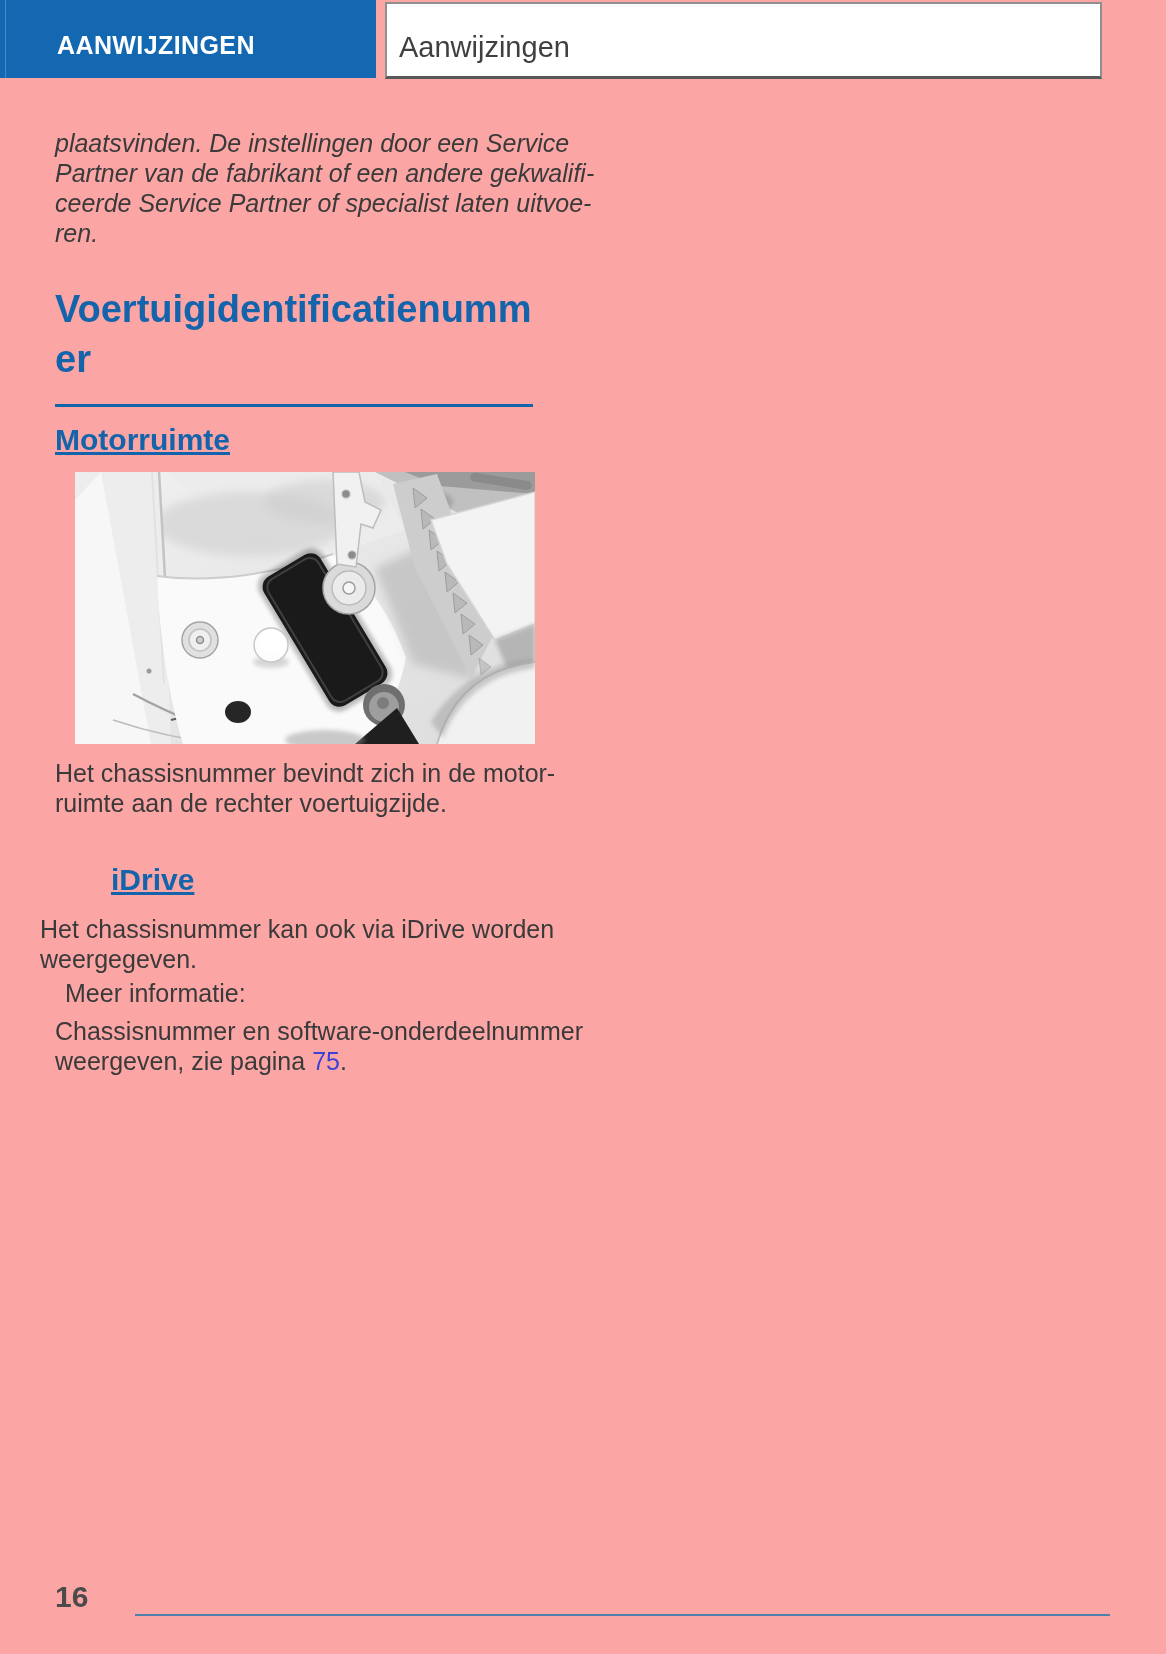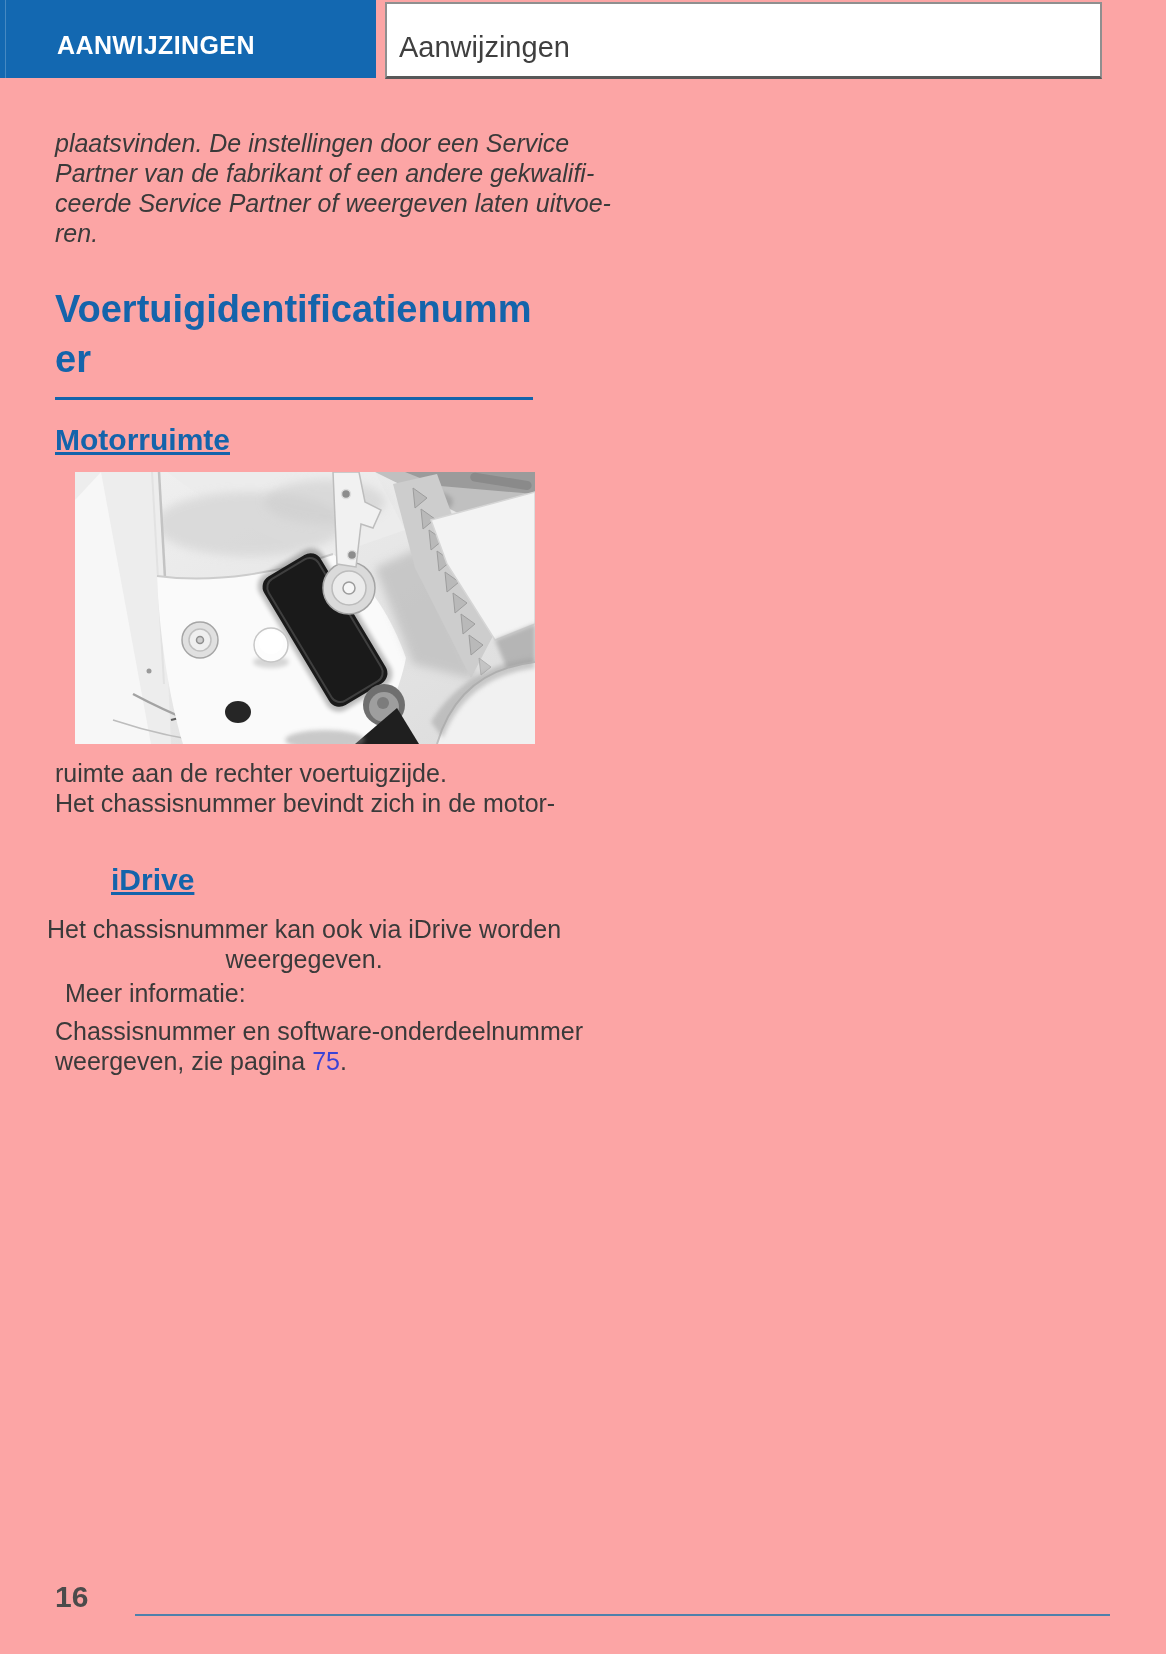--- a/index.html
+++ b/index.html
@@ -27,33 +27,33 @@
   .header-title{font-size:29px;color:#3f3f3f;margin-left:12px;margin-top:14px;}
 
   .bodytext{font-size:25px;line-height:30px;color:#3a3a3a;}
   .bodytext .ln{white-space:nowrap;}
 
   .intro{position:absolute;left:55px;top:128px;font-style:italic;}
 
   .h1{
     position:absolute;left:55px;top:284px;width:478px;
     font-size:38px;line-height:50px;font-weight:bold;color:#1464ab;
-    padding-bottom:13px;border-bottom:3px solid #1464ab;
+    padding-bottom:20px;border-bottom:3px solid #1464ab;
   }
   .h1 .ln{white-space:nowrap;}
 
   .h2{font-size:30px;font-weight:bold;color:#1464ab;white-space:nowrap;text-decoration:underline;}
   .h2-motorruimte{position:absolute;left:55px;top:423px;}
   .h2-idrive{position:absolute;left:71px;top:863px;margin-left:40px;}
 
   .photo{position:absolute;left:75px;top:472px;width:460px;height:272px;}
   .photo svg{display:block;width:100%;height:100%;}
 
   .caption{position:absolute;left:55px;top:758px;}
-  .idrive-para{position:absolute;left:47px;top:914px;text-align:center;}
+  .idrive-para{position:absolute;left:40px;top:914px;}
   .more-info{position:absolute;left:55px;top:978px;margin-left:10px;}
   .ref{position:absolute;left:55px;top:1016px;}
   .page-link{color:#3a43d6;text-decoration:none;cursor:pointer;}
 
   .footer-num{position:absolute;left:55px;top:1580px;font-size:30px;font-weight:bold;color:#4b4b4b;}
   .footer-line{position:absolute;left:135px;top:1614px;width:975px;height:2px;background:#4e80ab;}
 </style>
 </head>
 <body>
 
@@ -63,21 +63,21 @@
     <span class="banner-label">AANWIJZINGEN</span>
   </div>
 
   <div class="header-box">
     <span class="header-title">Aanwijzingen</span>
   </div>
 
   <div class="bodytext intro">
     <div class="ln">plaatsvinden. De instellingen door een Service</div>
     <div class="ln">Partner van de fabrikant of een andere gekwalifi-</div>
-    <div class="ln">ceerde Service Partner of weergeven laten uitvoe-</div>
+    <div class="ln">ceerde Service Partner of specialist laten uitvoe-</div>
     <div class="ln">ren.</div>
   </div>
 
   <div class="h1">
     <div class="ln">Voertuigidentificatienumm</div>
     <div class="ln">er</div>
   </div>
 
   <div class="h2 h2-motorruimte">Motorruimte</div>
 
@@ -178,22 +178,22 @@
         <path d="M362,272 C376,224 408,196 460,190" stroke="#bfbfbf" stroke-width="2" fill="none"></path>
         <path d="M356,250 C380,210 420,190 458,186 L460,196 C414,202 384,226 368,266 Z" fill="#9e9e9e" opacity=".5" filter="url(#soft2)"></path>
       </g>
 
       <path d="M280,272 L322,236 L344,272 Z" fill="#1f1f1f"></path>
       <ellipse cx="250" cy="268" rx="40" ry="10" fill="#8f8f8f" opacity=".45" filter="url(#soft2)"></ellipse>
     </svg>
   </div>
 
   <div class="bodytext caption">
+    <div class="ln">Het chassisnummer bevindt zich in de motor-</div>
     <div class="ln">ruimte aan de rechter voertuigzijde.</div>
-    <div class="ln">Het chassisnummer bevindt zich in de motor-</div>
   </div>
 
   <div class="h2 h2-idrive">iDrive</div>
 
   <div class="bodytext idrive-para">
     <div class="ln">Het chassisnummer kan ook via iDrive worden</div>
     <div class="ln">weergegeven.</div>
   </div>
 
   <div class="bodytext more-info">

